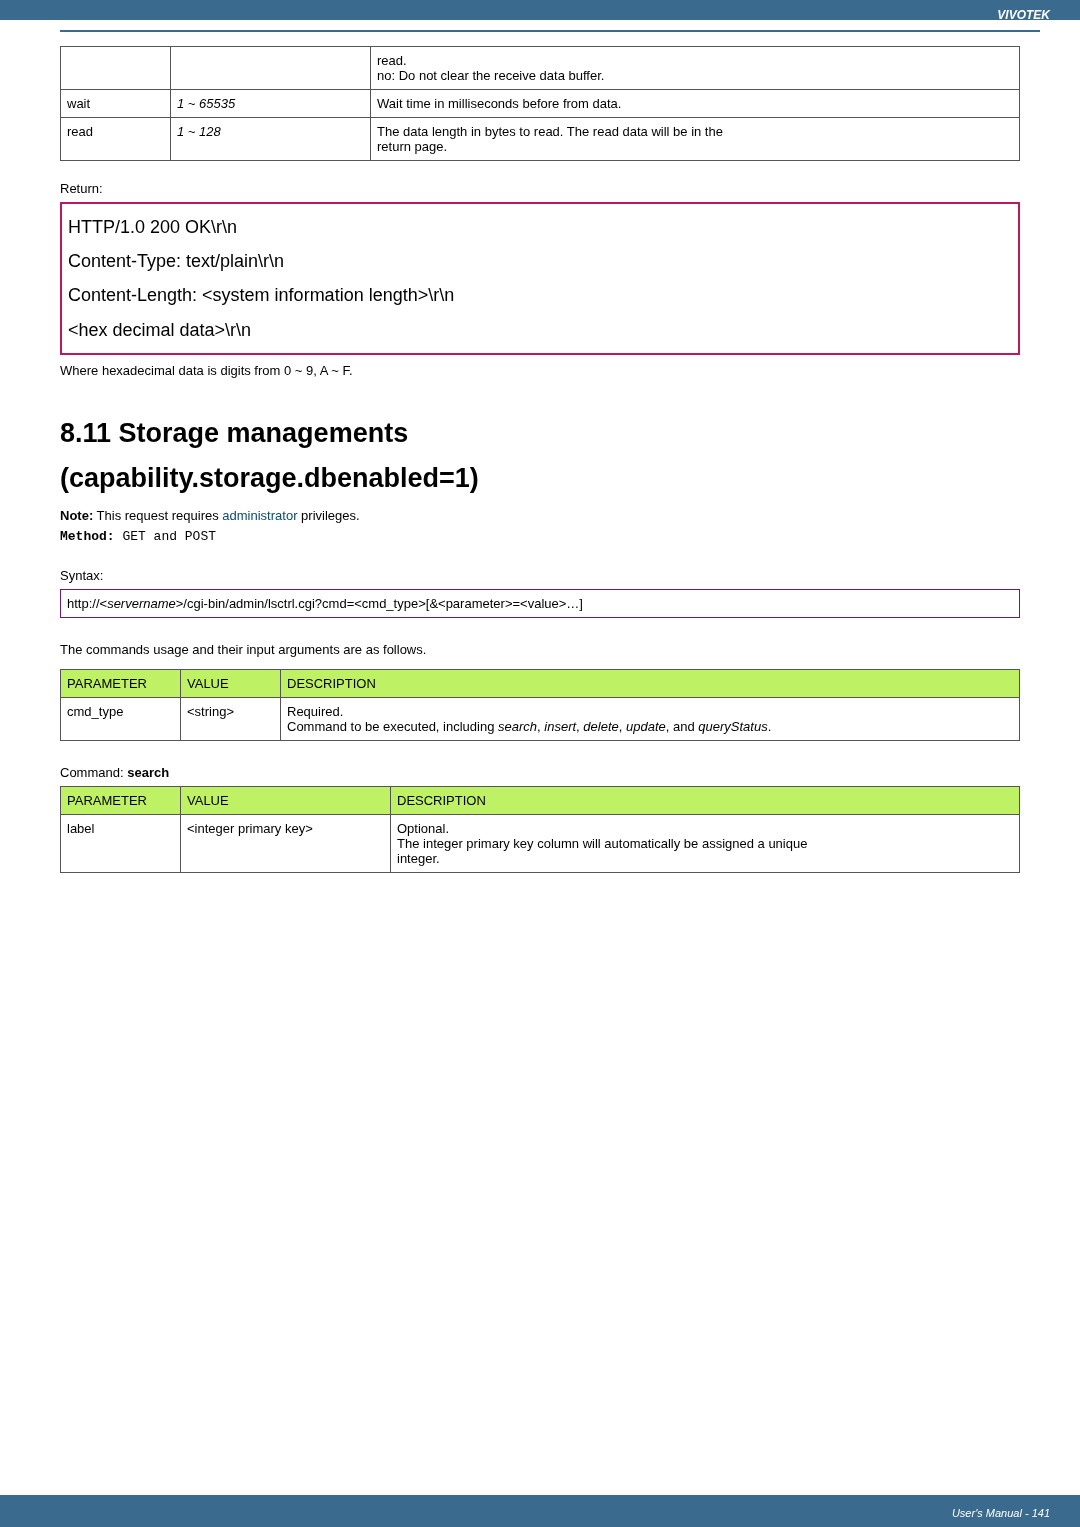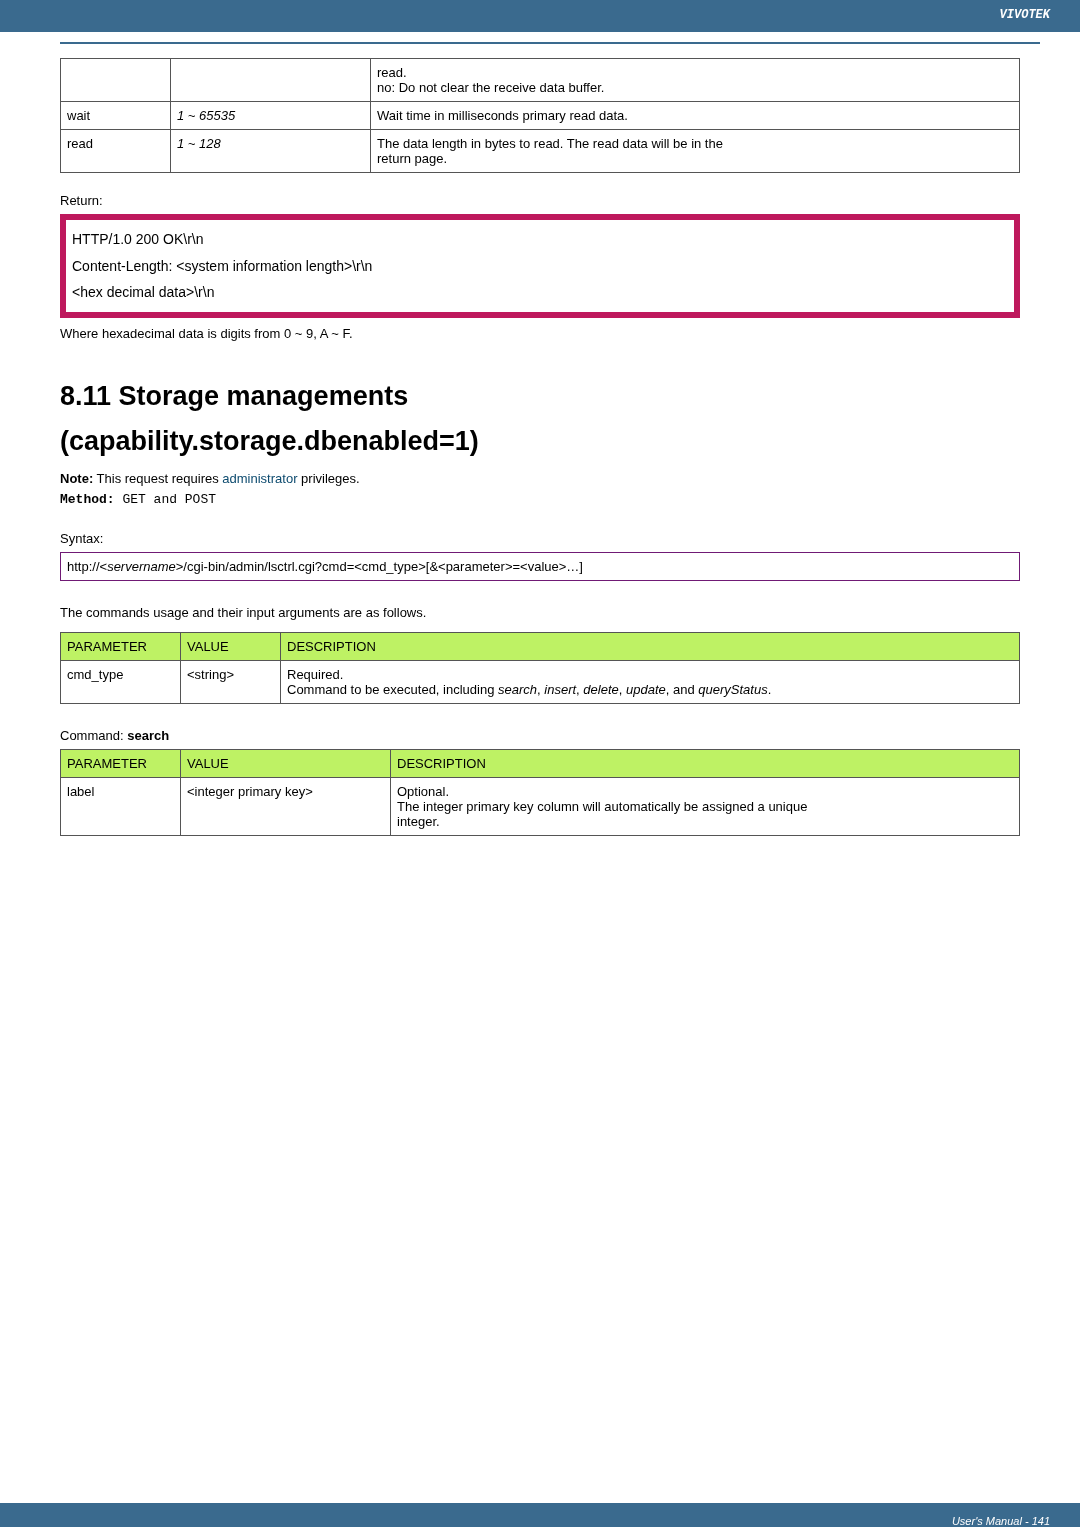--- a/index.html
+++ b/index.html
@@ -5,24 +5,23 @@
   * { box-sizing: border-box; margin: 0; padding: 0; }
   body {
     font-family: Verdana, Arial, sans-serif;
     width: 1080px;
     height: 1527px;
     background: #fff;
     position: relative;
   }
   .header-bar {
     background: #3a6a8e;
-    height: 32px;
+    height: 20px;
     width: 100%;
     position: relative;
-    font-family: Liberation Mono, monospace;
   }
   .header-brand {
     position: absolute;
     right: 30px;
     top: 8px;
     color: #fff;
     font-size: 12px;
     font-style: italic;
     font-weight: bold;
   }
@@ -45,23 +44,23 @@
     vertical-align: top;
     text-align: left;
   }
   .italic { font-style: italic; }
   .section-label {
     font-size: 13px;
     margin-top: 20px;
     margin-bottom: 6px;
   }
   .return-box {
-    border: 6px solid #be185d;
+    border: 2px solid #be185d;
     padding: 6px 6px;
-    font-size: 14px;
+    font-size: 18px;
     line-height: 1.9;
   }
   .note-line { font-size: 13px; margin-top: 8px; }
   h1.heading {
     font-size: 27px;
     font-weight: bold;
     margin-top: 40px;
     margin-bottom: 14px;
   }
   .note-block { font-size: 13px; margin-top: 14px; }
@@ -74,21 +73,21 @@
   }
   .cmd-line { font-size: 13px; margin-top: 24px; margin-bottom: 6px; }
   .param-header td, .param-header th {
     background: #bef264;
   }
   .footer {
     position: absolute;
     bottom: 0;
     left: 0;
     right: 0;
-    height: 24px;
+    height: 32px;
     background: #3a6a8e;
     color: #fff;
     font-size: 11px;
     font-style: italic;
     text-align: right;
     padding-right: 30px;
     line-height: 36px;
   }
 </style>
 </head>
@@ -107,36 +106,37 @@
       <td style="width:110px;"></td>
       <td style="width:200px;"></td>
       <td>
         <div>read.</div>
         <div>no: Do not clear the receive data buffer.</div>
       </td>
     </tr>
     <tr>
       <td>wait</td>
       <td class="italic">1 ~ 65535</td>
-      <td>Wait time in milliseconds primary read data.</td>
+      <td>Wait time in milliseconds before from data.</td>
     </tr>
     <tr>
       <td>read</td>
       <td class="italic">1 ~ 128</td>
       <td>
         <div>The data length in bytes to read. The read data will be in the</div>
         <div>return page.</div>
       </td>
     </tr>
   </tbody>
     </table>
 
   <div class="section-label">Return:</div>
   <div class="return-box">
     <div>HTTP/1.0 200 OK\r\n</div>
+    <div>Content-Type: text/plain\r\n</div>
     <div>Content-Length: &lt;system information length&gt;\r\n</div>
     <div>&lt;hex decimal data&gt;\r\n</div>
   </div>
   <div class="note-line">Where hexadecimal data is digits from 0 ~ 9, A ~ F.</div>
 
   <h1 class="heading">8.11 Storage managements</h1>
   <h1 class="heading" style="margin-top:0;">(capability.storage.dbenabled=1)</h1>
 
   <div class="note-block">
     <span class="bold">Note:</span><span> This request requires </span><span class="red">administrator</span><span> privileges.</span>

